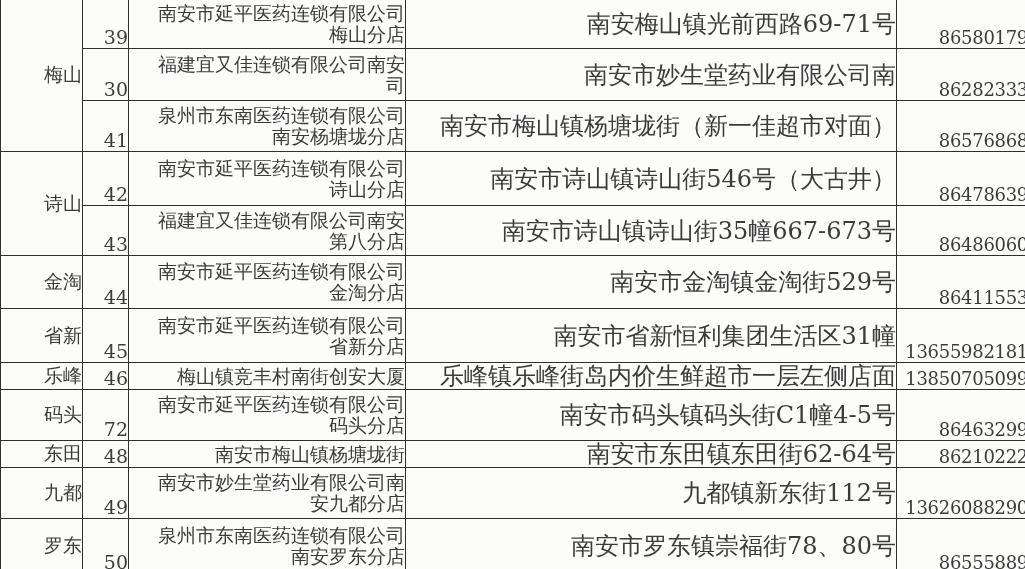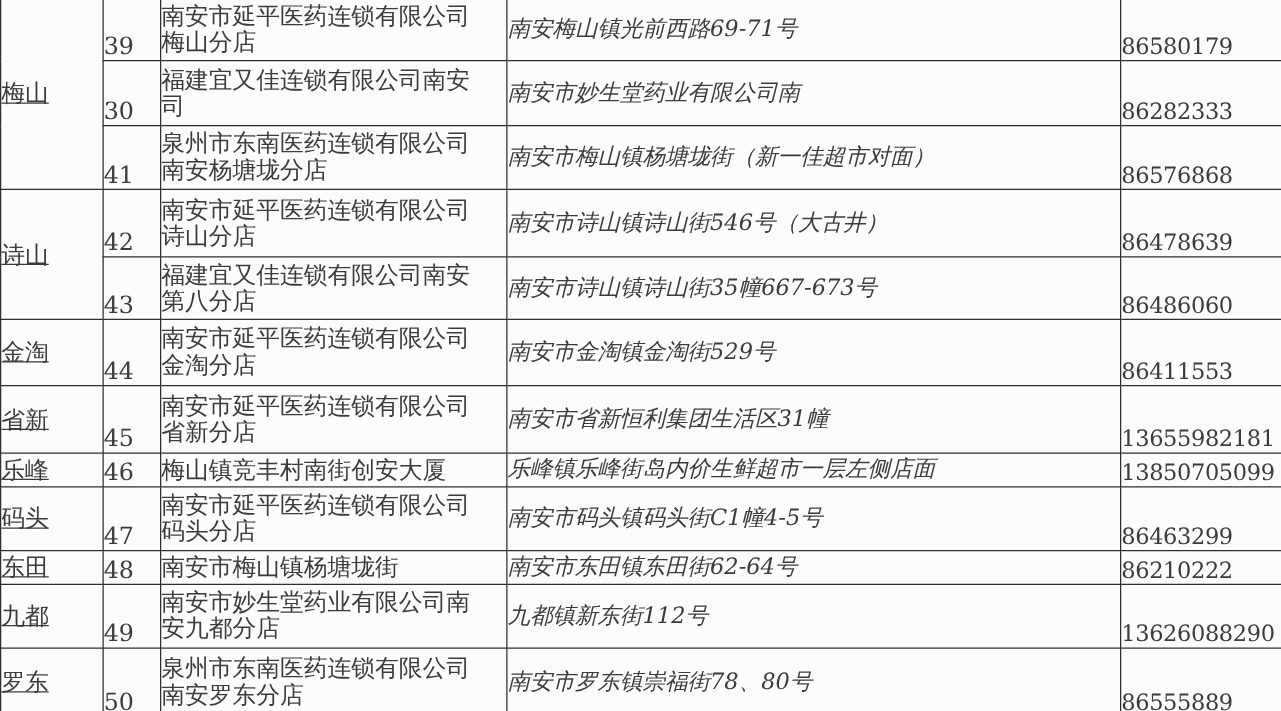--- a/index.html
+++ b/index.html
@@ -18,46 +18,44 @@
     border-collapse: collapse;
     table-layout: fixed;
     width: 1028px;
     margin-top: -2px;
     font-family: "DejaVu Serif", "Liberation Serif", serif;
     color: var(--ink, #3b3b3b);
   }
   table.pharmacy td {
     border: 1px solid var(--line, #2f2f2f);
     padding: 0;
-    text-align: left;
+    text-align: right;
     overflow: hidden;
   }
   td.region {
     vertical-align: middle;
     font-size: 19px;
-    text-decoration: underline;
   }
   td.no {
     vertical-align: bottom;
     padding-bottom: 3px;
     font-size: 19px;
     margin-left: 21px;
   }
   td.company {
     vertical-align: middle;
     font-size: 19px;
     line-height: 21px;
     white-space: pre-line;
   }
   td.address {
     vertical-align: middle;
-    font-size: 18px;
+    font-size: 24px;
     line-height: 20px;
     padding: 0 6px;
-    font-style: italic;
   }
   td.phone {
     vertical-align: bottom;
     padding-bottom: 3px;
     font-size: 18px;
     letter-spacing: -0.3px;
   }
 </style>
 </head>
 <body>
@@ -127,21 +125,21 @@
       </tr>
       <tr style="height:25px">
         <td class="region">乐峰</td>
         <td class="no">46</td>
         <td class="company">梅山镇竞丰村南街创安大厦</td>
         <td class="address">乐峰镇乐峰街岛内价生鲜超市一层左侧店面</td>
         <td class="phone">13850705099</td>
       </tr>
       <tr style="height:51px">
         <td class="region">码头</td>
-        <td class="no">47</td>
+        <td class="no">72</td>
         <td class="company">南安市延平医药连锁有限公司
 码头分店</td>
         <td class="address">南安市码头镇码头街C1幢4-5号</td>
         <td class="phone">86463299</td>
       </tr>
       <tr style="height:26px">
         <td class="region">东田</td>
         <td class="no">48</td>
         <td class="company">南安市梅山镇杨塘垅街</td>
         <td class="address">南安市东田镇东田街62-64号</td>

